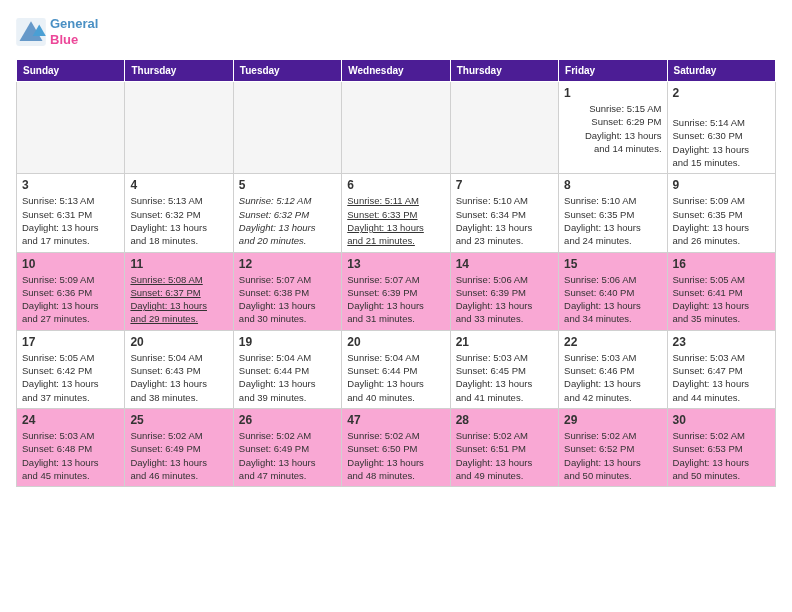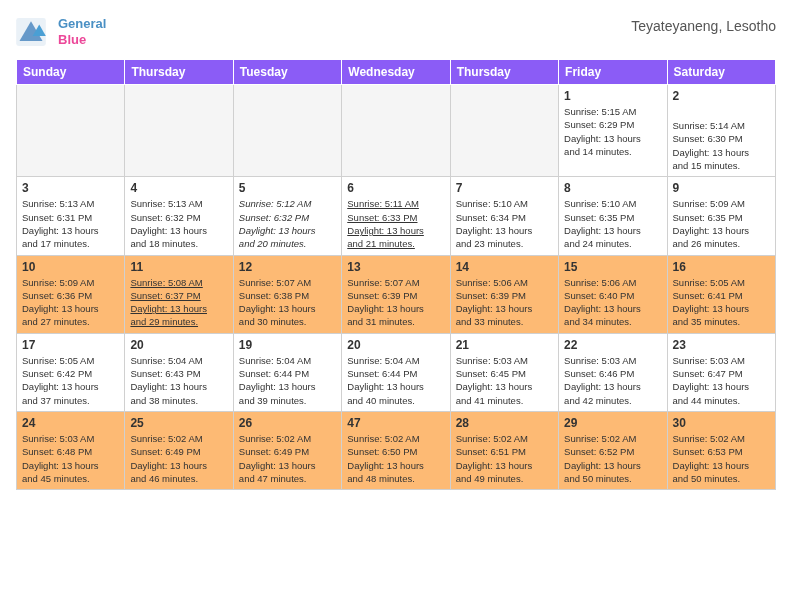--- a/index.html
+++ b/index.html
@@ -12,21 +12,21 @@
     }
     .header {
       display: flex;
       justify-content: space-between;
       align-items: flex-start;
       margin-bottom: 12px;
     }
     .logo {
       display: flex;
       align-items: center;
-      gap: 12px;
+      gap: 4px;
     }
     .logo-text {
       font-size: 13px;
       font-weight: bold;
       color: #333;
       line-height: 1.2;
     }
     .logo-text span {
       color: #4a90c4;
     }
@@ -45,23 +45,23 @@
     .location {
       font-size: 14px;
       color: #555;
       margin-top: 2px;
     }
     .calendar {
       width: 100%;
       border-collapse: collapse;
     }
     .calendar th {
-      background: #8b5cf6;
+      background: #4c1d95;
       color: #fff;
-      font-size: 12px;
+      font-size: 10px;
       font-weight: bold;
       padding: 5px 6px;
       text-align: left;
       border: 1px solid #fff;
     }
     .calendar td {
       vertical-align: top;
       border: 1px solid #d0d0d0;
       padding: 4px 5px;
       font-size: 10px;
@@ -78,40 +78,39 @@
       font-weight: bold;
       display: block;
       margin-bottom: 2px;
     }
     .day-info {
       font-size: 9.5px;
       line-height: 1.4;
       color: #333;
     }
     .row-shaded td {
-      background: #fdba74;
+      background: #f9a8d4;
     }
   </style>
 </head>
 <body>
 
 <div class="header">
   <div class="logo">
     <svg class="logo-icon" viewBox="0 0 36 34">
       <rect x="0" y="0" width="36" height="34" rx="3" fill="#2e74b5" opacity="0.1"></rect>
       <polygon points="18,4 32,28 4,28" fill="#2e74b5" opacity="0.7"></polygon>
       <polygon points="28,8 36,22 20,22" fill="#4a9fd4"></polygon>
     </svg>
     <div class="logo-text">
       <div><span>General</span></div>
       <div><span style="color:#ec4899">Blue</span></div>
     </div>
   </div>
   <div class="title-block">
-    <div class="location">Teyateyaneng, Lesotho</div>
   </div>
 </div>
 
 <table class="calendar">
   <thead>
     <tr>
     <th>Sunday</th>
         <th>Thursday</th>
         <th>Tuesday</th>
         <th>Wednesday</th>
@@ -122,21 +121,21 @@
   </thead>
   <tbody id="calendar-body">
   <tr>
         <td class="empty"></td>
         <td class="empty"></td>
         <td class="empty"></td>
         <td class="empty"></td>
         <td class="empty"></td>
         <td>
           <span class="day-num">1</span>
-          <div class="day-info" style="white-space: pre-line;">Sunrise: 5:15 AM
+          <div class="day-info" style="white-space: pre-line; text-align: right;">Sunrise: 5:15 AM
 Sunset: 6:29 PM
 Daylight: 13 hours
 and 14 minutes.</div>
         </td>
         <td>
           <span class="day-num">2</span>
           <div class="day-info" style="white-space: pre-line; margin-top: 16px;">Sunrise: 5:14 AM
 Sunset: 6:30 PM
 Daylight: 13 hours
 and 15 minutes.</div>

